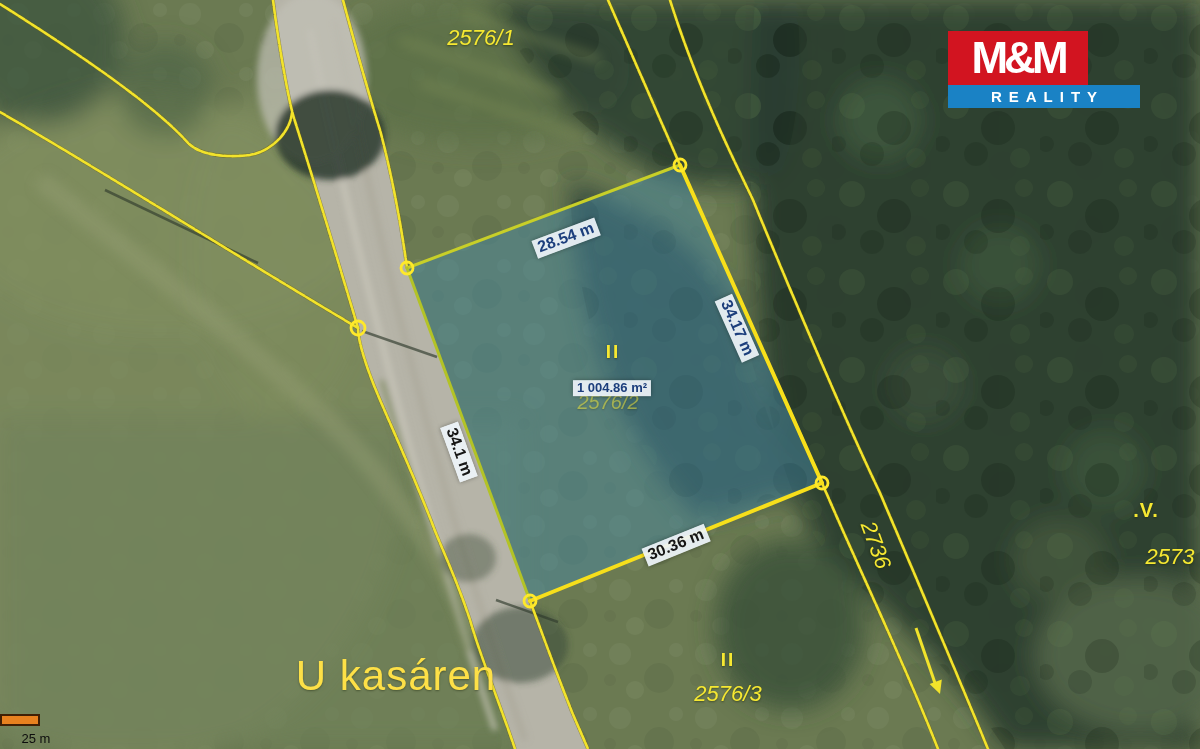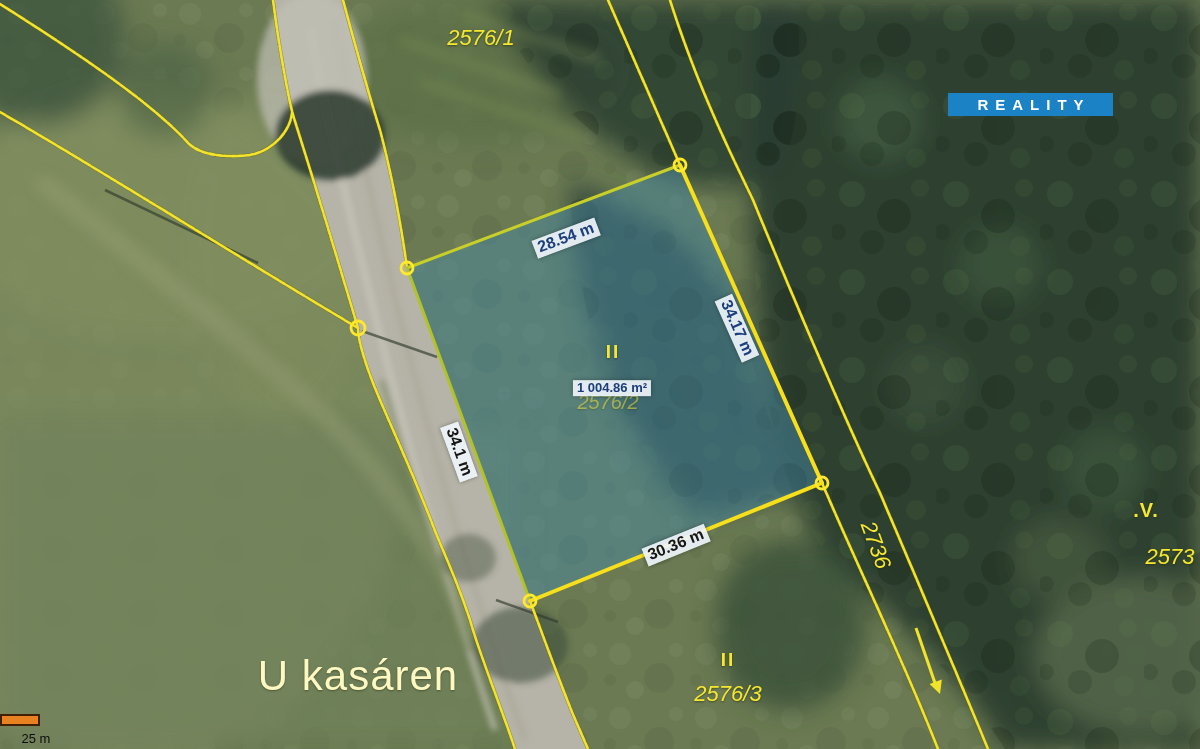--- a/index.html
+++ b/index.html
@@ -9,28 +9,28 @@
   .lbl{position:absolute;transform:translate(-50%,-50%);white-space:nowrap;line-height:1.05;}
   .yellow{color:#f6e832;font-style:italic;font-size:22px;
           text-shadow:0 1px 2px rgba(30,40,10,.55);}
   .marker{color:#f6e832;font-style:normal;font-weight:bold;font-size:19px;letter-spacing:2px;
           text-shadow:0 1px 2px rgba(30,40,10,.5);}
   .measure{background:rgba(238,244,250,.93);font-weight:bold;font-size:16px;
            padding:1px 4px;color:#1c3e7c;box-shadow:0 0 4px rgba(0,0,0,.35);z-index:3;}
   .measure.dark{color:#161616;}
   .measure.area{font-size:13px;z-index:3;}
   .ghost{opacity:.5;font-size:20px;z-index:2;text-align:center;}
-  .street{font-style:normal;font-size:42px;color:#fef9c3;font-weight:400;letter-spacing:1px;
-          text-shadow:0 1px 2px rgba(30,40,10,.45);}
+  .street{font-style:normal;font-size:42px;color:#fde047;font-weight:400;letter-spacing:1px;
+          text-shadow:0 1px 2px rgba(30,40,10,.45);margin-left:38px;}
   .vmark{font-style:normal;font-weight:bold;font-size:20px;color:#f6e832;letter-spacing:1px;
          text-shadow:0 1px 2px rgba(30,40,10,.5);}
   .logo-red{position:absolute;left:948px;top:31px;width:140px;height:54px;background:#d21420;
             color:#fff;display:flex;align-items:center;justify-content:center;
             font-weight:bold;font-size:44px;letter-spacing:-4px;z-index:5;}
-  .logo-blue{position:absolute;left:948px;top:93px;width:165px;height:23px;background:#1a82c5;
+  .logo-blue{position:absolute;left:948px;top:85px;width:192px;height:23px;background:#1a82c5;
              color:#fff;display:flex;align-items:center;justify-content:center;
              font-weight:bold;font-size:15px;letter-spacing:7px;text-indent:7px;z-index:5;}
   .watermark{position:absolute;left:1097px;top:727px;transform:translate(-50%,-50%);
              font-size:36px;font-weight:bold;color:rgba(213,219,230,.48);
              text-shadow:0 0 3px rgba(15,20,30,.55);white-space:nowrap;z-index:5;}
   .watermark .pfx{letter-spacing:-2px;margin-right:6px;}
   .sbar{position:absolute;left:0;top:714px;width:36px;height:8px;background:#e8811f;
         border:2px solid #401f05;z-index:5;}
   .sbar-label{position:absolute;left:36px;top:738px;transform:translate(-50%,-50%);
               font-size:13px;color:#0d0d0d;z-index:5;}
@@ -200,18 +200,21 @@
 
   <div class="lbl marker" style="left:728px;top:660px;">II</div>
 
   <div class="lbl yellow" style="left:728px;top:694px;">2576/3</div>
 
   <div class="lbl street" style="left:358px;top:676px;transform:translate(-50%,-50%);">U kasáren</div>
 
   <div class="sbar"></div>
   <div class="sbar-label">25 m</div>
 
+  <div class="logo-red">
+    <span>M&amp;M</span>
+  </div>
   <div class="logo-blue">
     <span>REALITY</span>
   </div>
 
 
 </div>
 
 </body></html>

